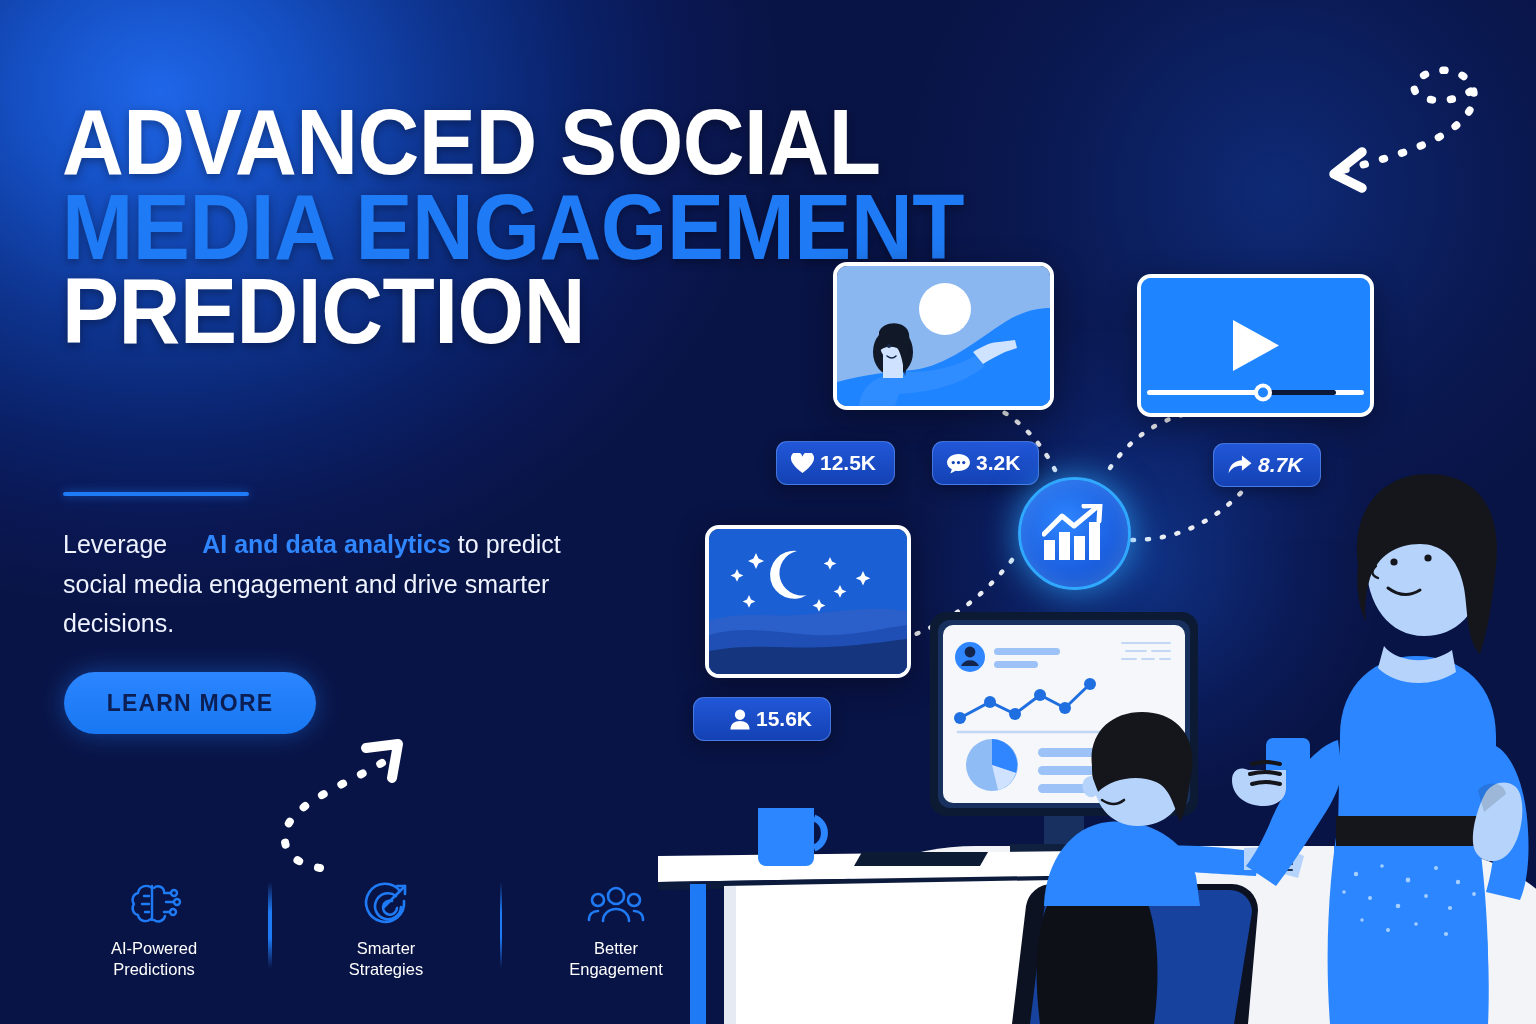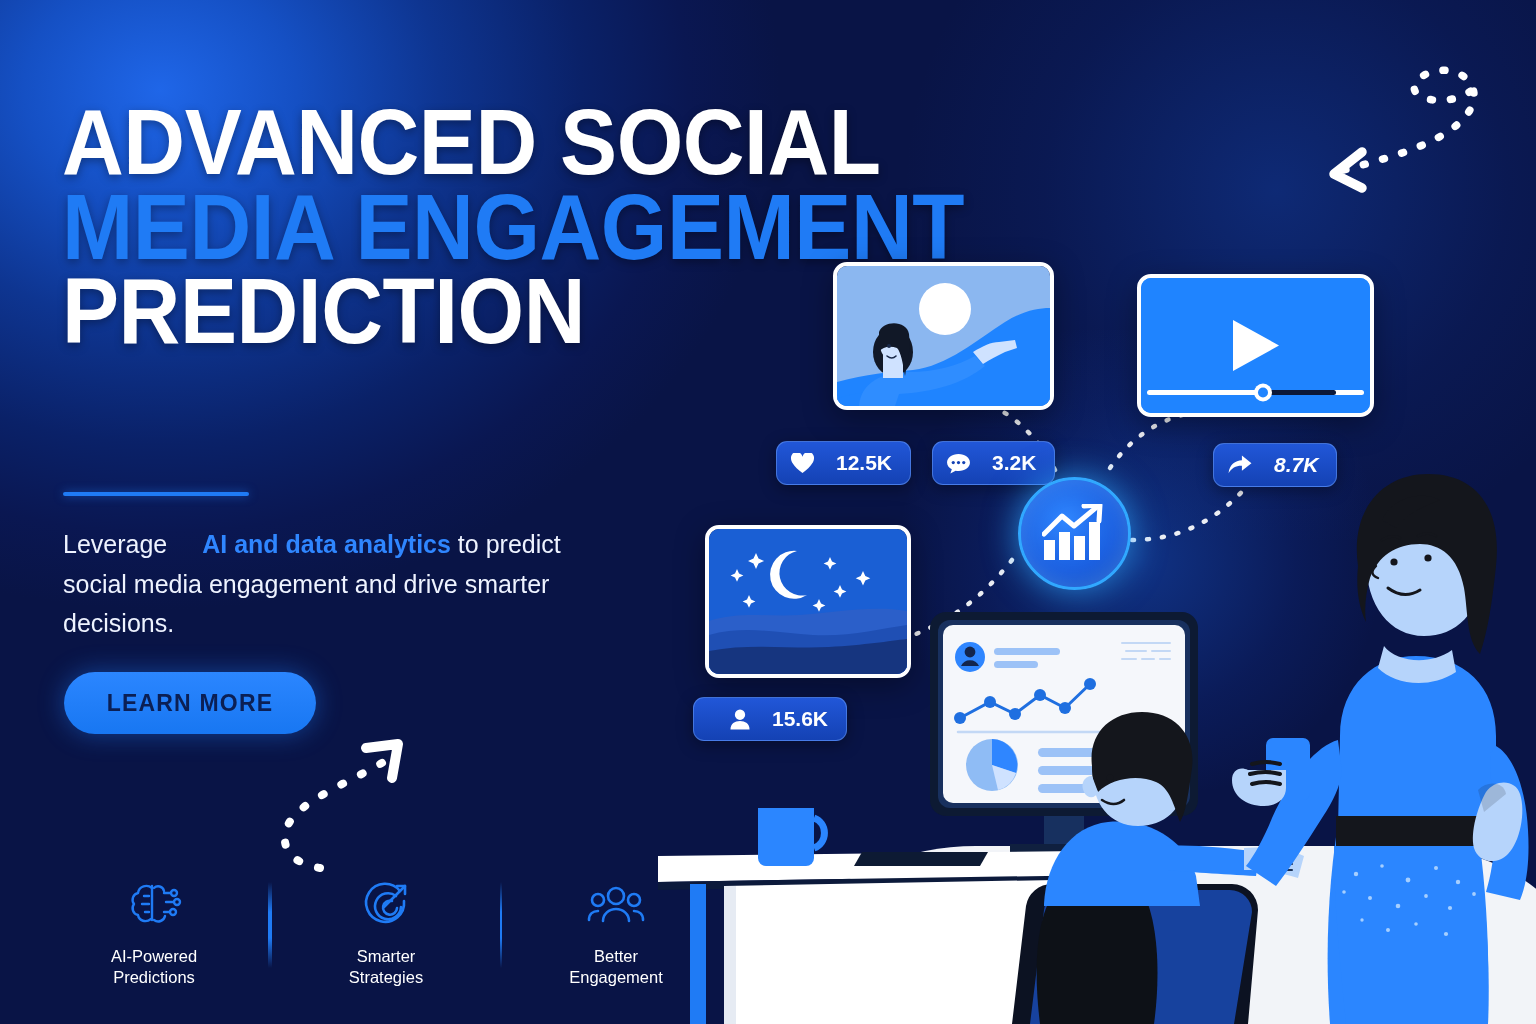--- a/index.html
+++ b/index.html
@@ -59,37 +59,37 @@
     display:flex; align-items:center; justify-content:center;
     border:none; cursor:pointer;
     box-shadow:0 0 26px rgba(31,123,245,.45);
   }
 
   
   .features { position:absolute; left:40px; top:878px; width:690px; height:130px;
               display:flex; align-items:flex-start; }
   .feat { flex:1; display:flex; flex-direction:column; align-items:center; position:relative; }
   .feat-ico { height:56px; display:flex; align-items:center; justify-content:center; }
-  .feat-label { margin-top:12px; color:#ffffff; font-size:16.5px; line-height:1.28;
+  .feat-label { margin-top:4px; color:#ffffff; font-size:16.5px; line-height:1.28;
                 text-align:center; white-space:pre-line; }
   .divider { width:2px; height:86px; margin-top:4px;
              background:linear-gradient(180deg, rgba(31,123,245,0) 0%, #1f7bf5 35%, #1f7bf5 65%, rgba(31,123,245,0) 100%); }
 
   
   .scene { position:absolute; left:640px; top:0; width:896px; height:1024px; }
 
   .card { position:absolute; border:4px solid #ffffff; border-radius:14px; overflow:hidden;
           box-shadow:0 8px 30px rgba(0,0,0,.35); }
   .card-photo { left:193px; top:262px; width:221px; height:148px; }
   .card-video { left:497px; top:274px; width:237px; height:143px; background:#1f84ff; }
   .card-night { left:65px; top:525px; width:206px; height:153px; }
 
   .badge {
     position:absolute; height:44px; padding:0 18px 0 14px;
-    display:flex; align-items:center; gap:22px;
+    display:flex; align-items:center; gap:6px;
     background:linear-gradient(180deg,#2157d8 0%,#1442b4 100%);
     border:1px solid rgba(120,170,255,.45);
     border-radius:11px; color:#fff; font-size:21px; font-weight:bold;
     box-shadow:0 4px 16px rgba(0,0,0,.35);
     text-align:right;
   }
   .badge svg { flex:none; }
   .b-likes    { left:136px; top:441px; }
   .b-comments { left:276px; top:441px;margin-left:16px; }
   .b-shares   { left:573px; top:443px;font-style:italic; }

